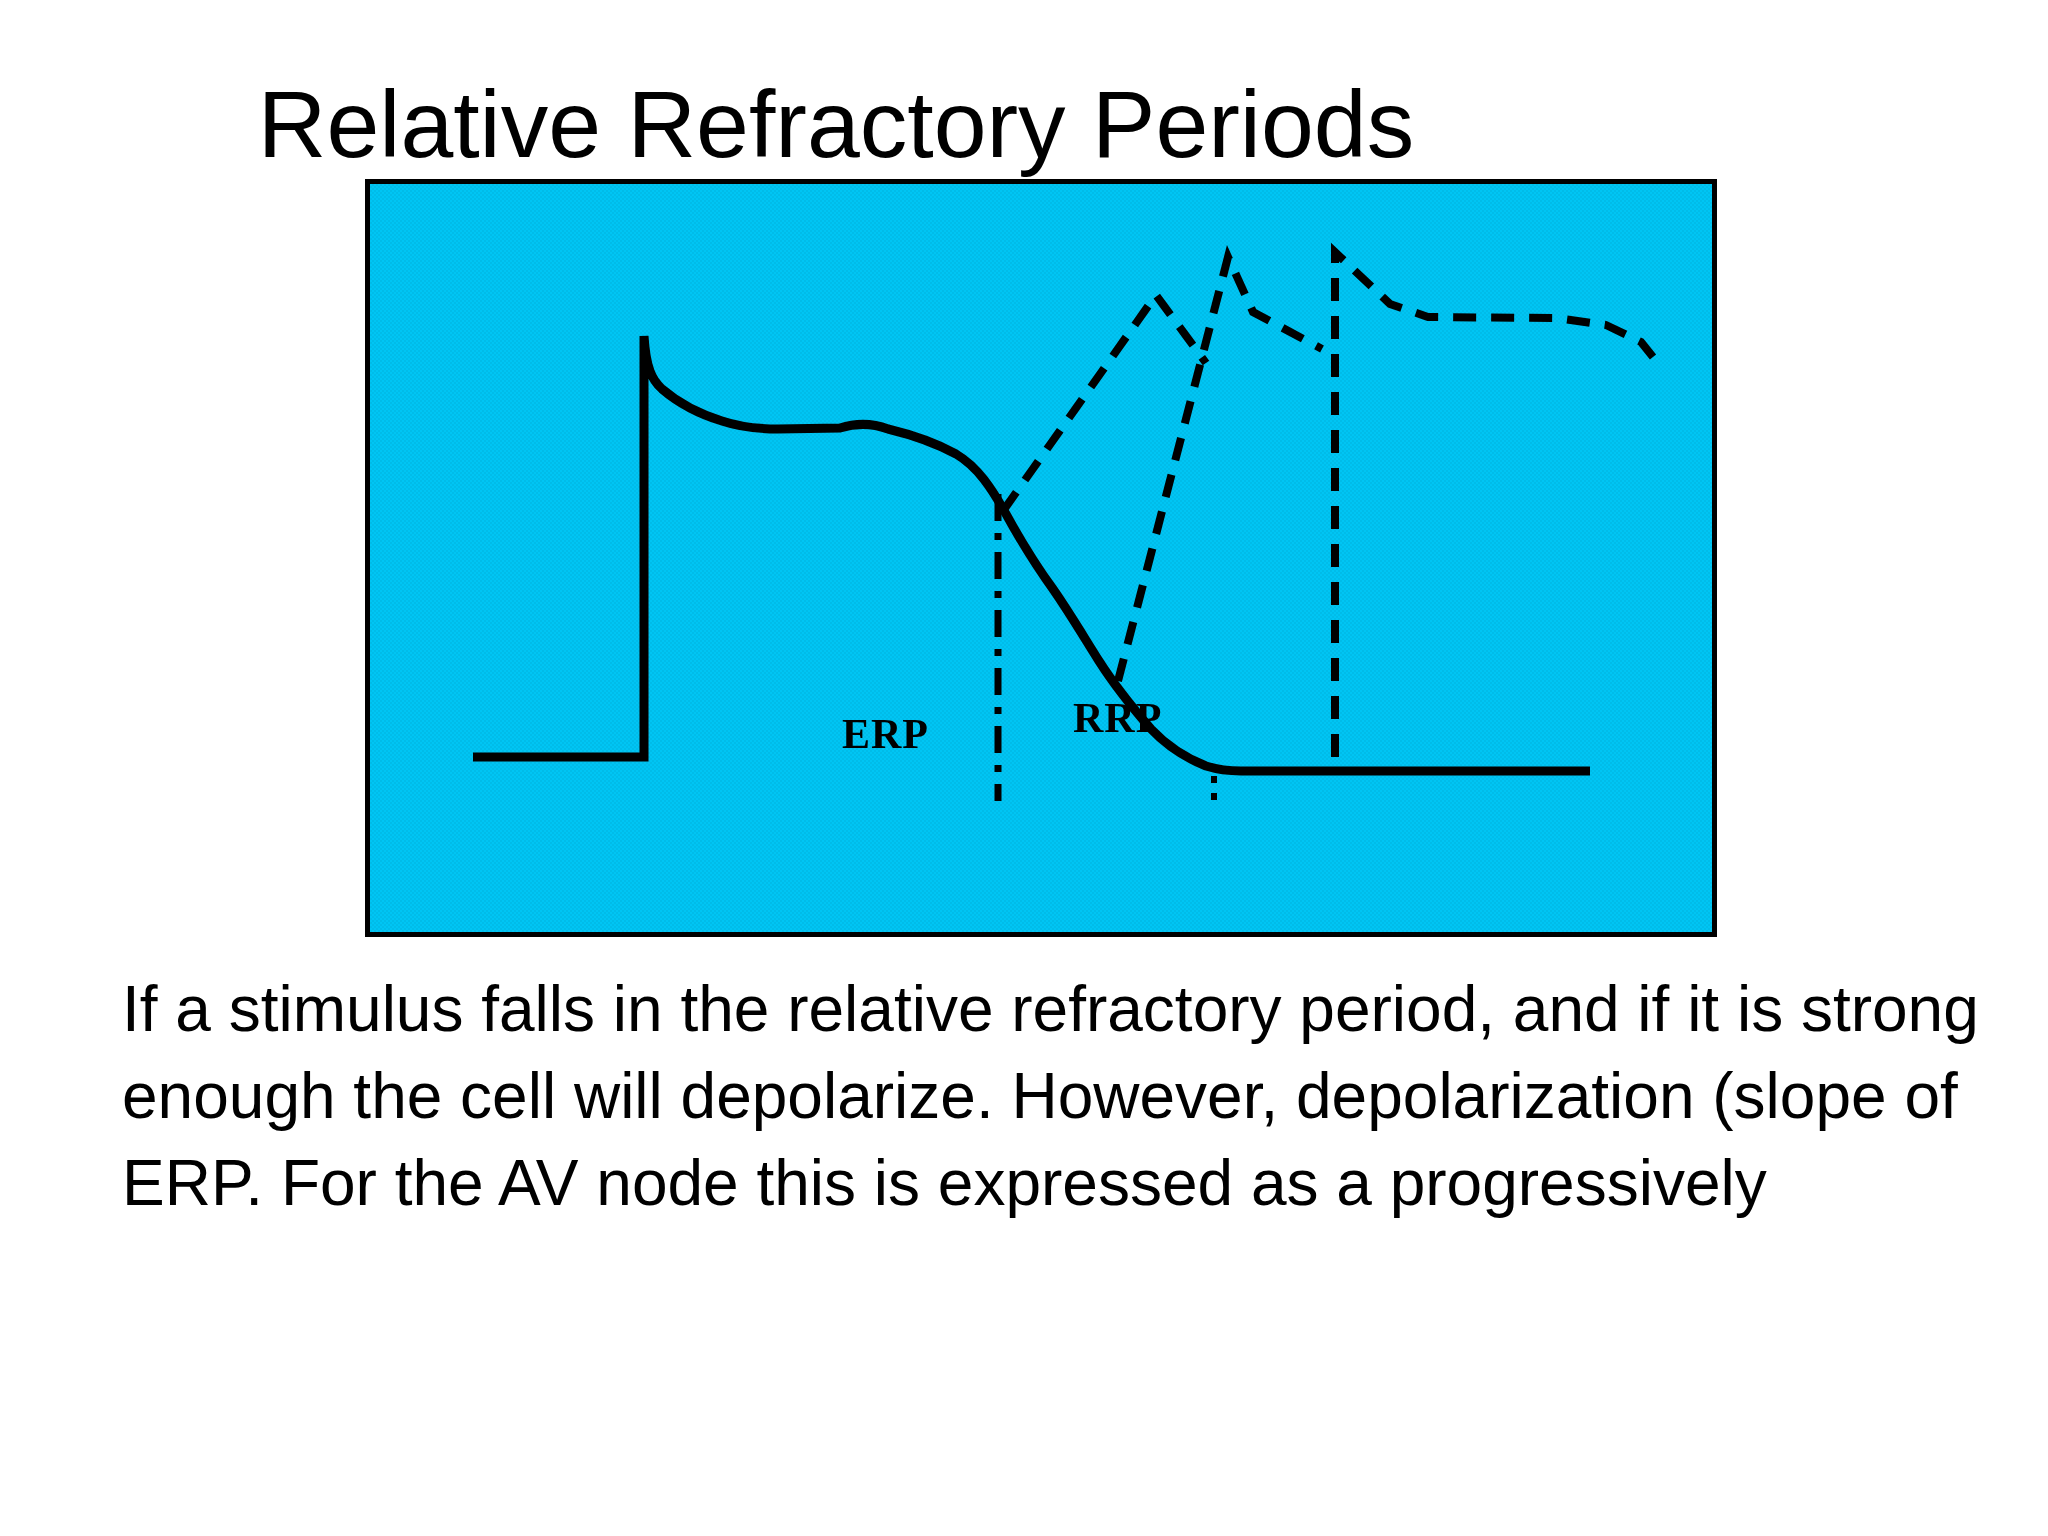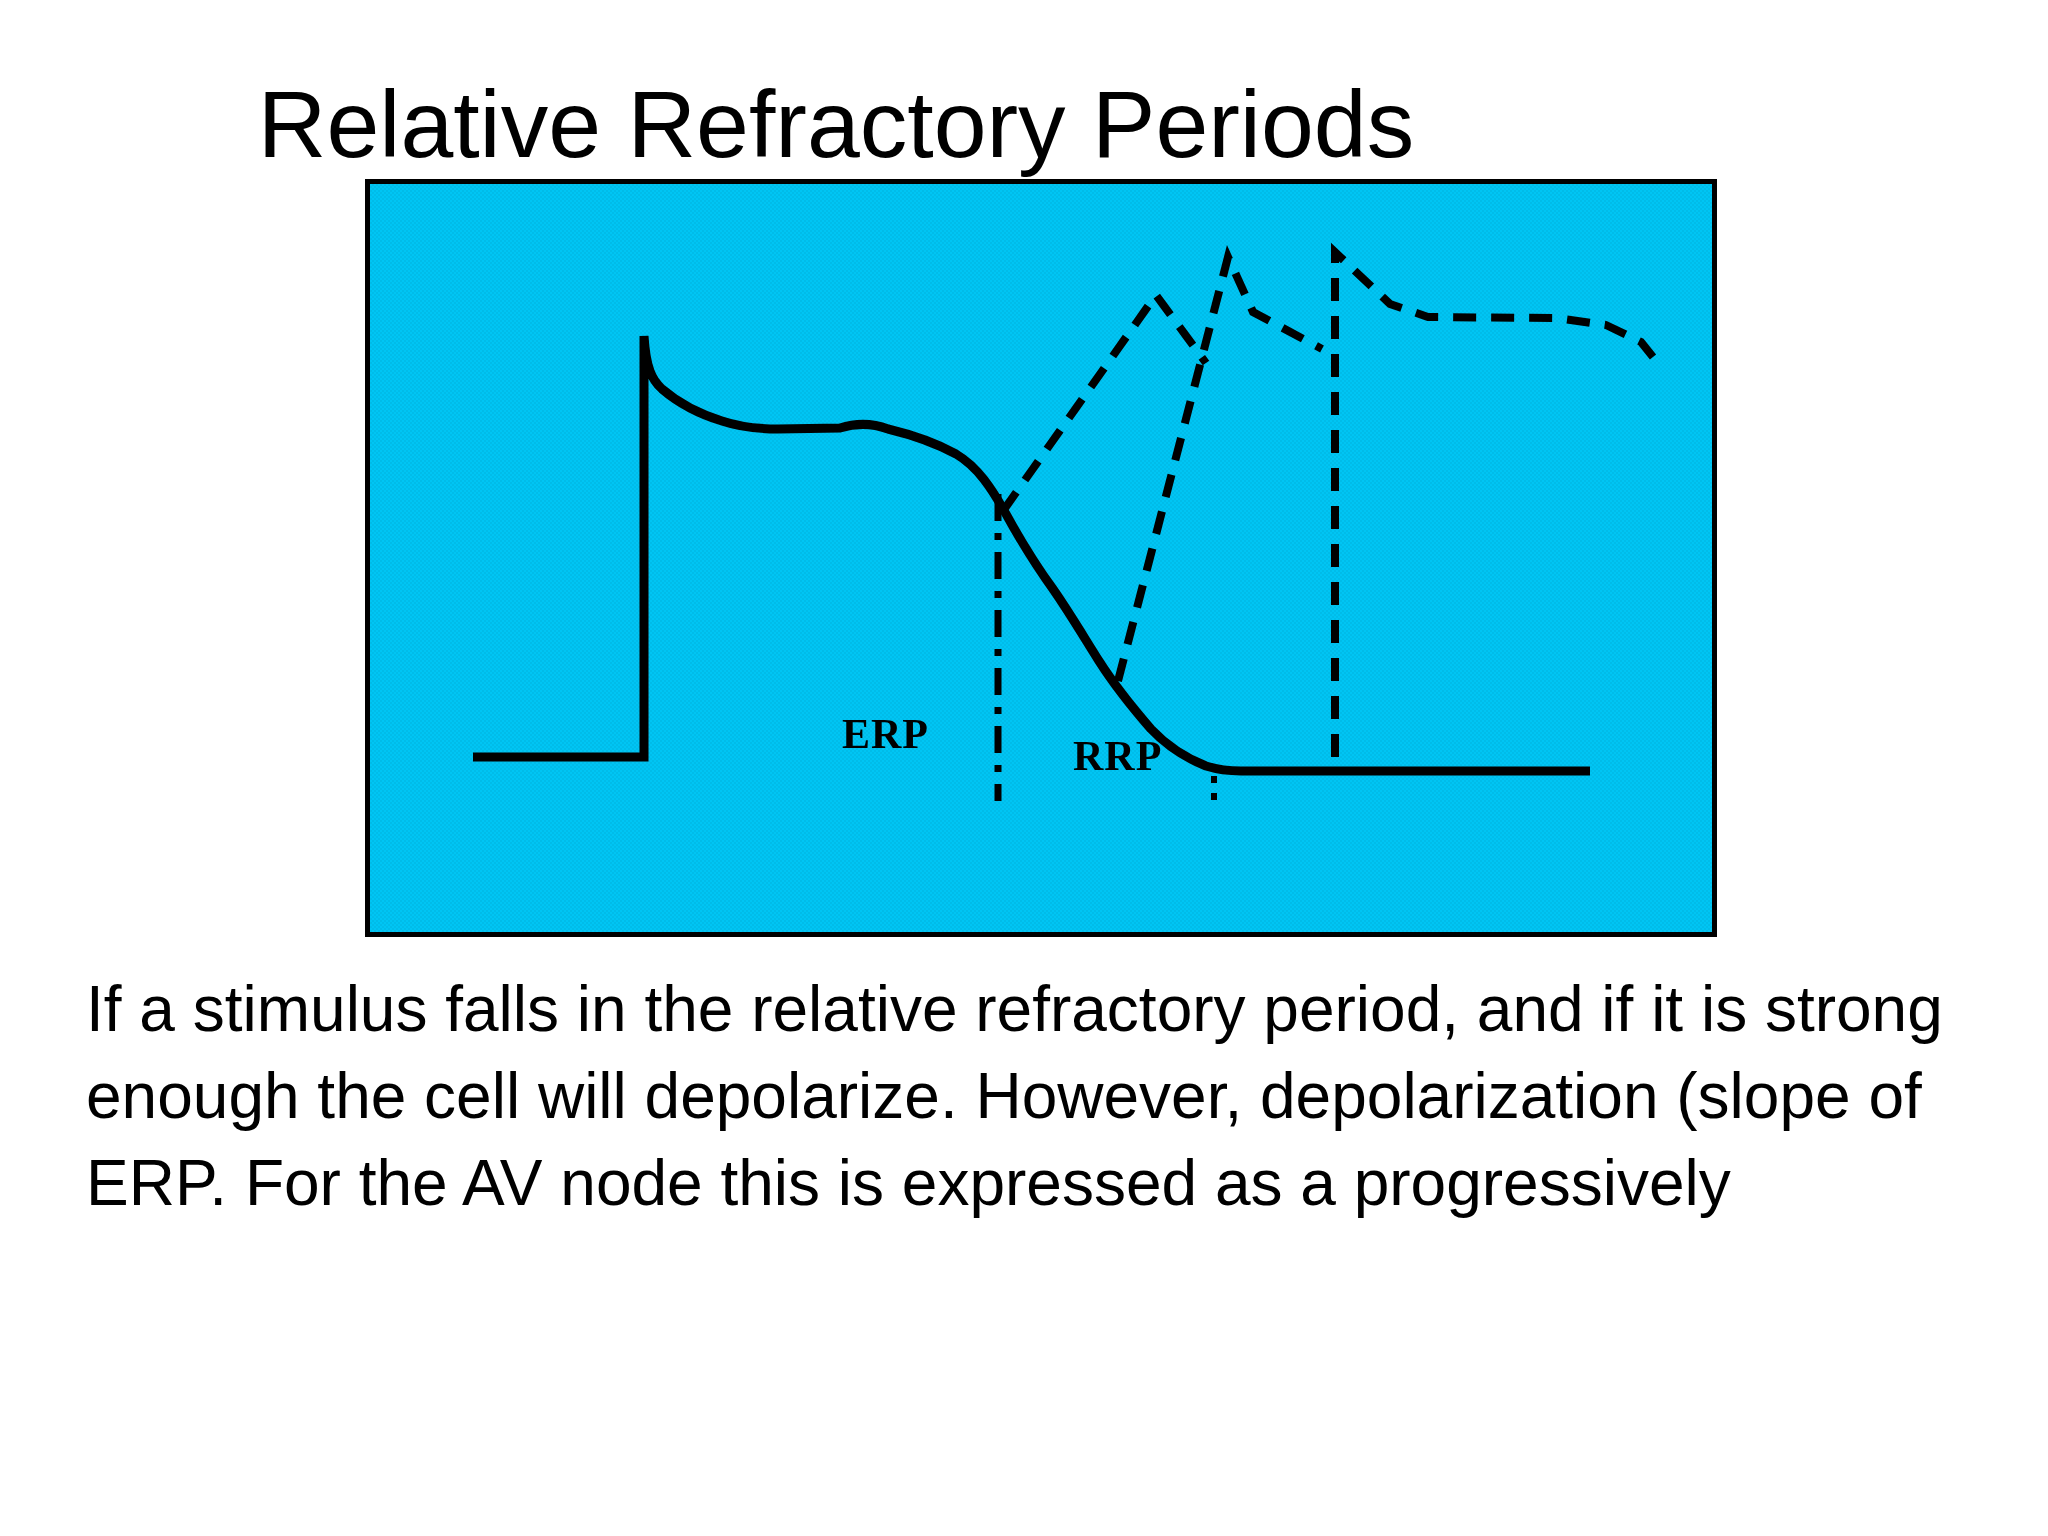--- a/index.html
+++ b/index.html
@@ -35,26 +35,26 @@
   .phase-label{
     position:absolute;
     font-family:"Liberation Serif", serif;
     font-weight:700;
     font-size:42px;line-height:40px;
     letter-spacing:1px;
     color:#000000;
     margin-left:42px;
   }
   .erp-label{left:800px;top:714px;}
-  .rrp-label{left:1031px;top:736px;}
+  .rrp-label{left:1031px;top:698px;}
   .caption{
     position:absolute;left:86px;top:966px;
     font-size:64px;line-height:87px;letter-spacing:0px;
   }
-  .caption-line{white-space:nowrap;}
+  .caption-line{white-space:nowrap;margin-left:36px;}
 </style>
 </head>
 <body>
 
 <main>
 
   <h1 class="slide-title">Relative Refractory Periods</h1>
 
   <section class="diagram-panel"></section>
 

